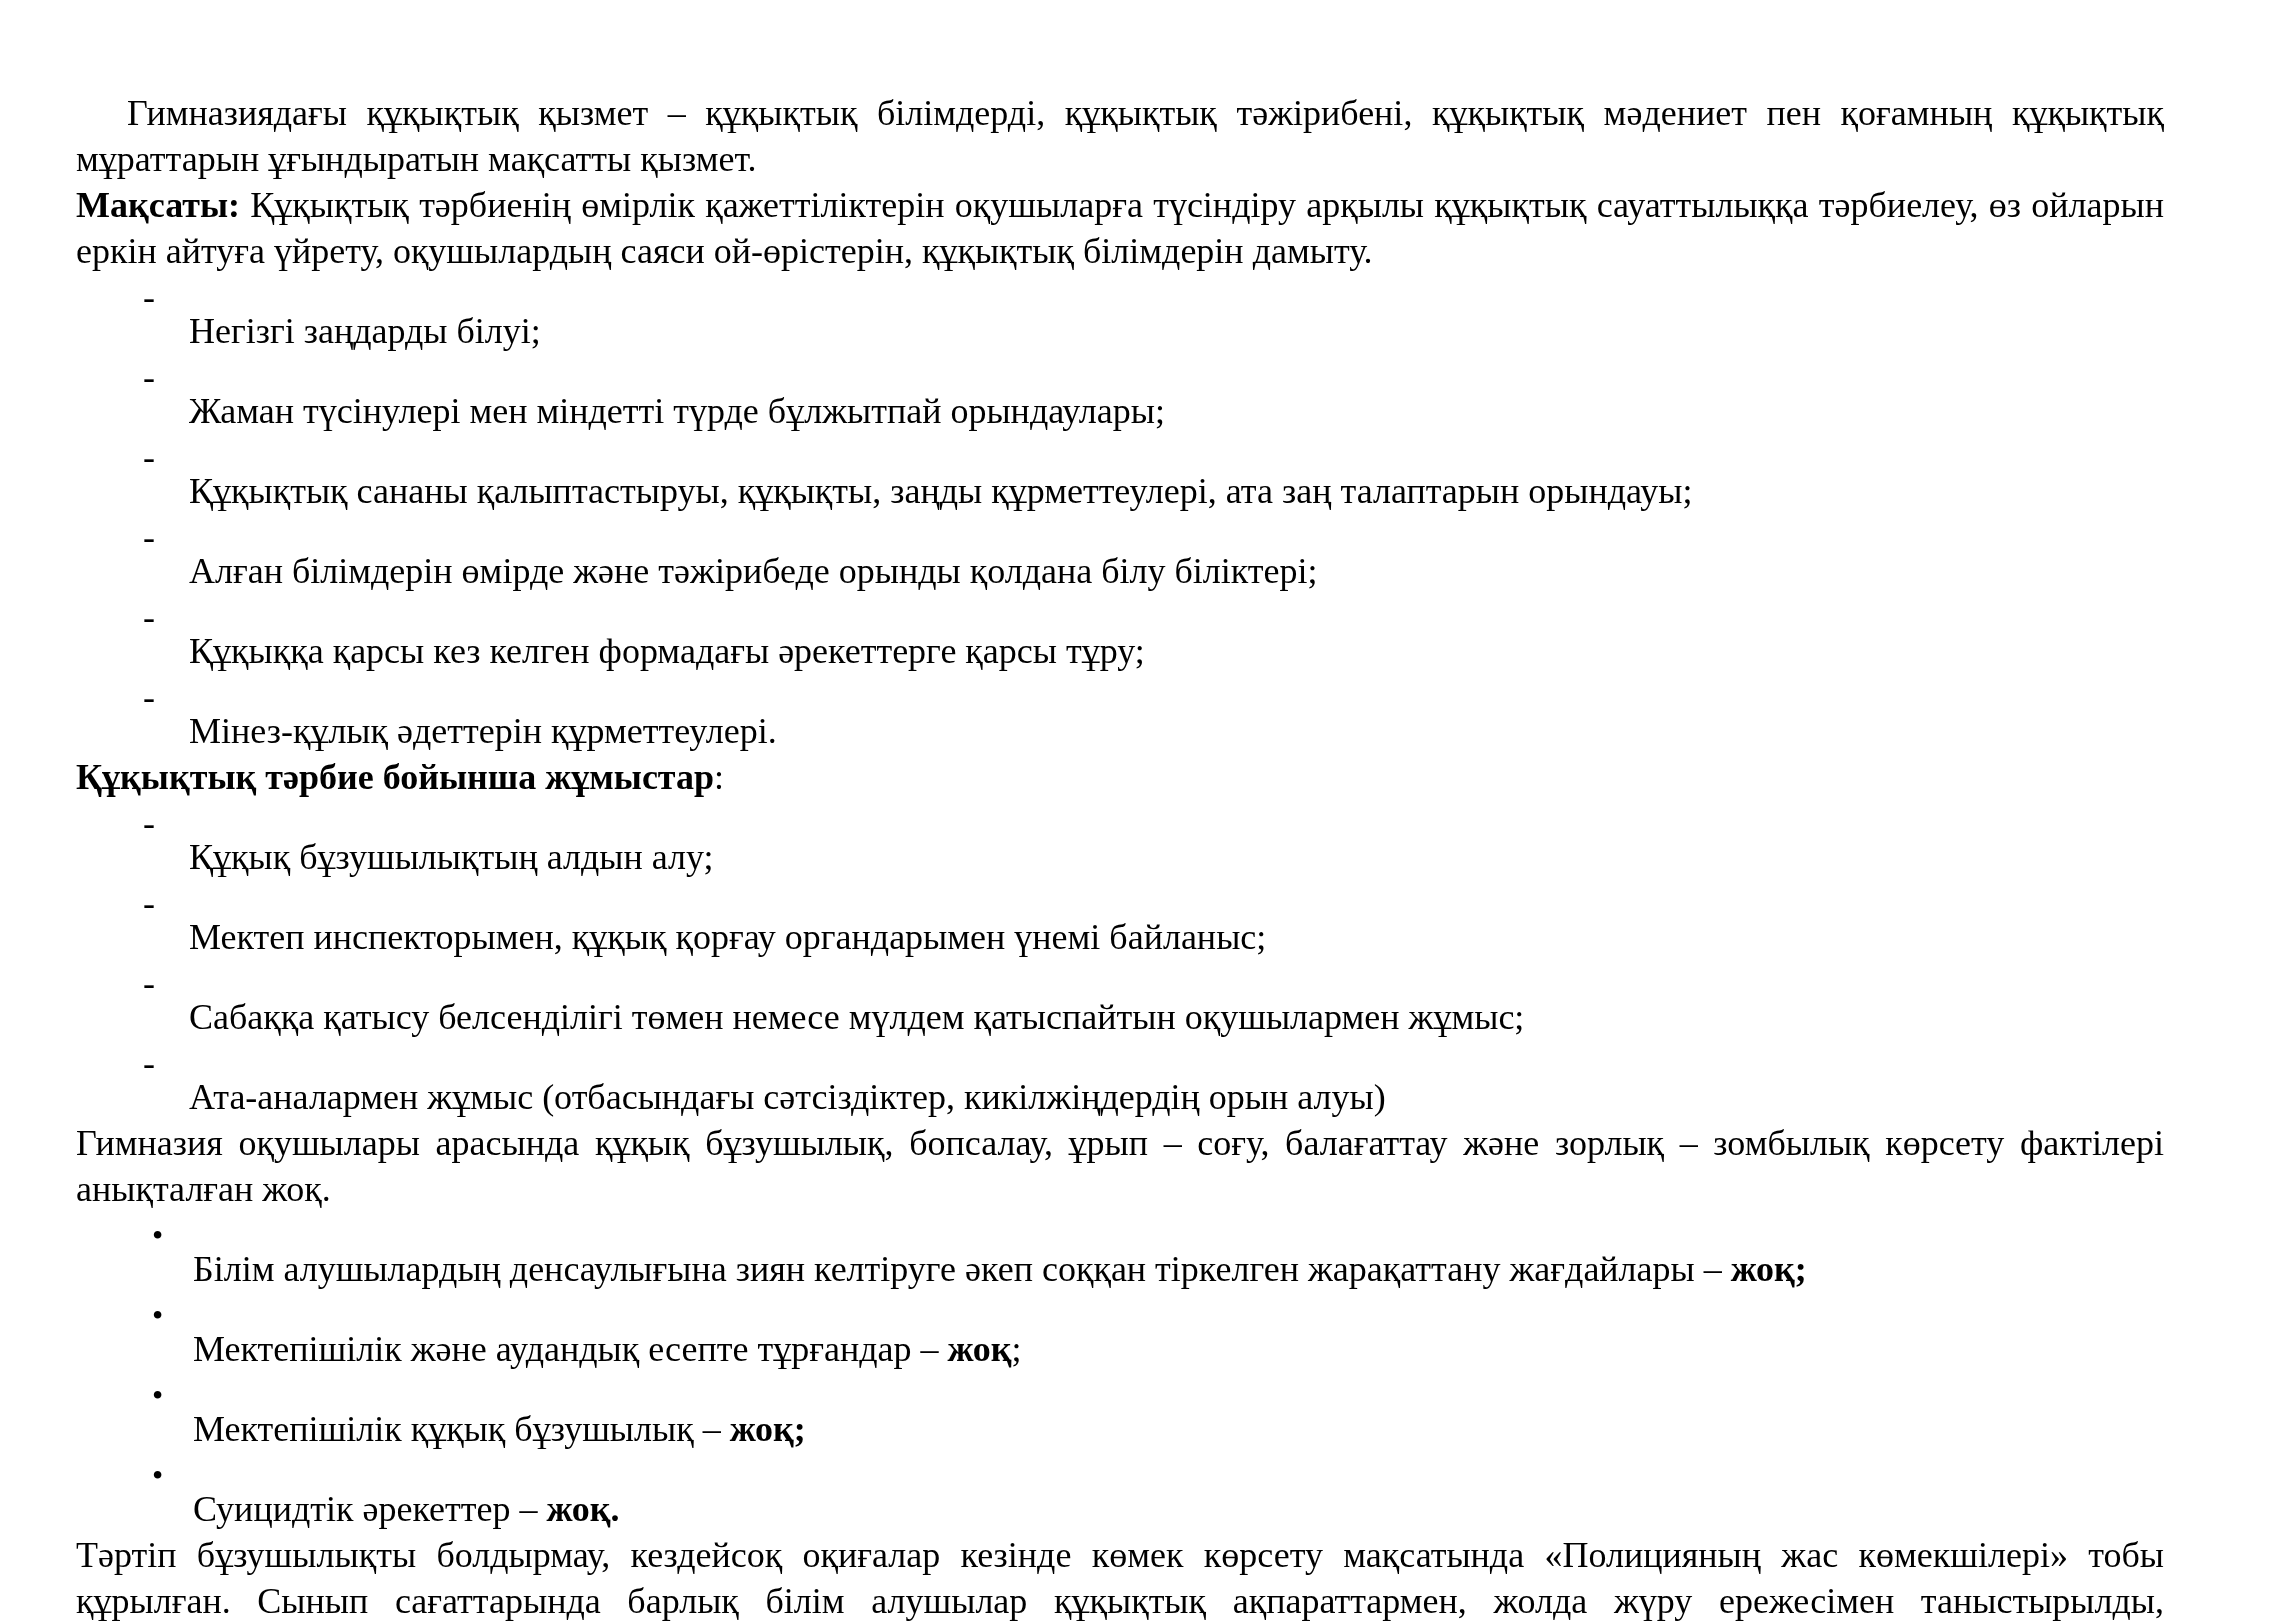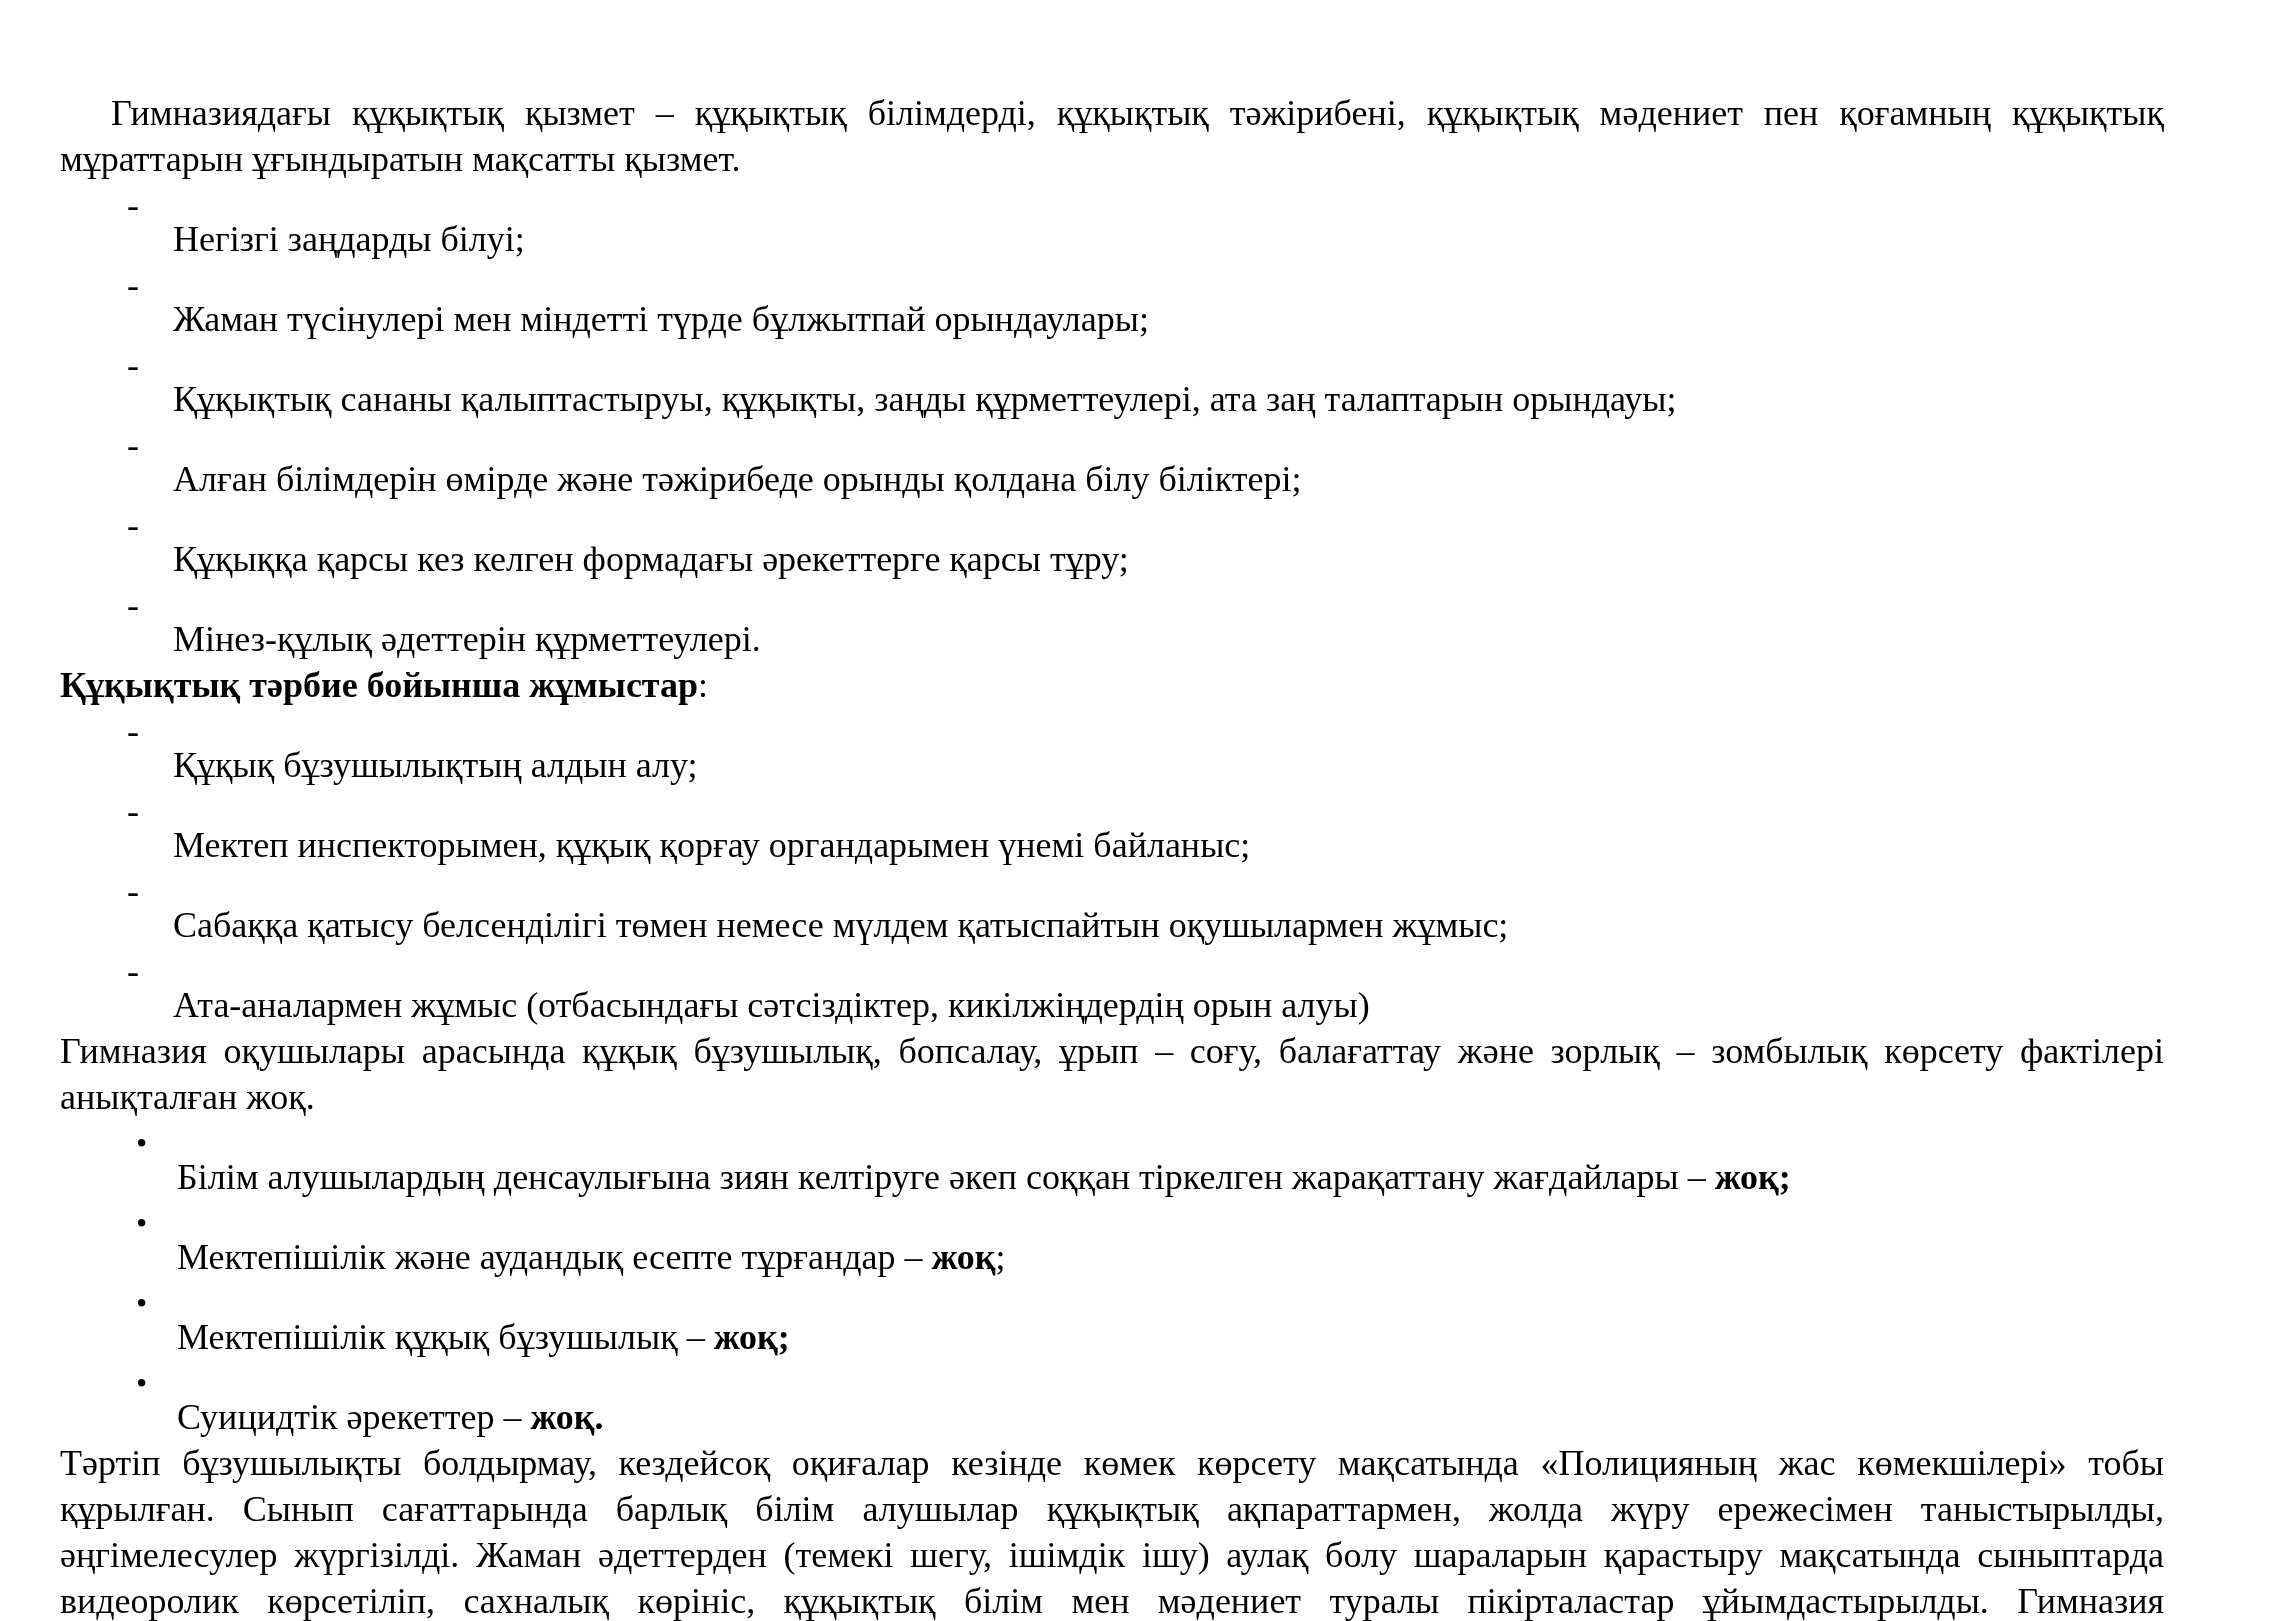--- a/index.html
+++ b/index.html
@@ -6,21 +6,21 @@
   html, body { background: #ffffff; }
   .page {
     position: relative;
     width: 2293px;
     height: 1621px;
     background: #ffffff;
     color: #000000;
     font-family: "Liberation Serif", "DejaVu Serif", serif;
     font-size: 36px;
     line-height: 46px;
-    padding: 90px 129px 39px 60px;
+    padding: 90px 129px 39px 76px;
     overflow: hidden;
   }
   .para {
     text-align: justify;
   }
   .para.indent {
     text-indent: 51px;
   }
   .bold { font-weight: bold; }
   .list-item { display: flex; }
@@ -42,20 +42,21 @@
     text-align: justify;
     margin-top: 34px;
   }
 </style>
 </head>
 <body>
 
 <div class="page">
   <div>
       <p class="para indent"><span>Гимназиядағы құқықтық қызмет – құқықтық білімдерді, құқықтық тәжірибені, құқықтық мәдениет пен қоғамның құқықтық мұраттарын ұғындыратын мақсатты қызмет.</span></p>
+      <p class="para"><span class="bold">Мақсаты:</span><span> Құқықтық тәрбиенің өмірлік қажеттіліктерін оқушыларға түсіндіру арқылы құқықтық сауаттылыққа тәрбиелеу, өз ойларын еркін айтуға үйрету, оқушылардың саяси ой-өрістерін, құқықтық білімдерін дамыту.</span></p>
       <div class="list-item dash">
         <span class="marker">-</span>
         <span class="item-text"><span>Негізгі заңдарды білуі;</span></span>
       </div>
       <div class="list-item dash">
         <span class="marker">-</span>
         <span class="item-text"><span>Жаман түсінулері мен міндетті түрде бұлжытпай орындаулары;</span></span>
       </div>
       <div class="list-item dash">
         <span class="marker">-</span>

